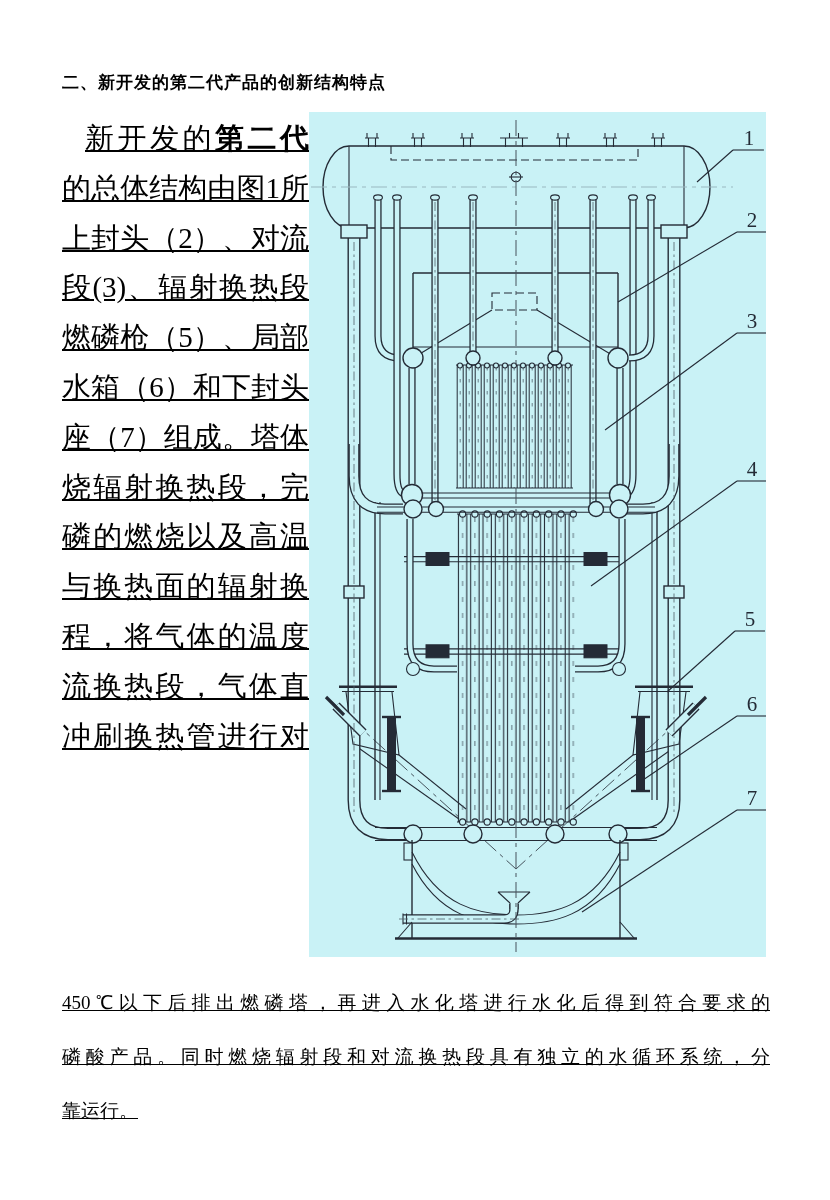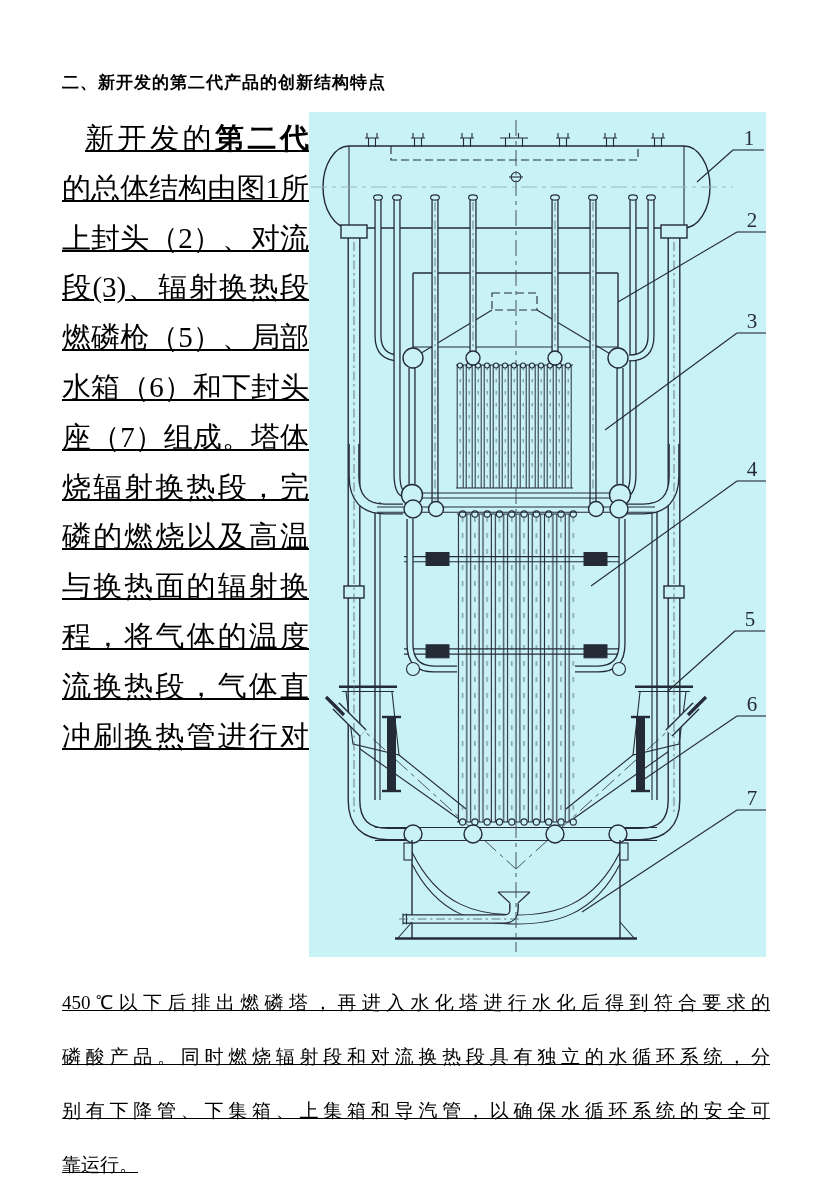--- a/index.html
+++ b/index.html
@@ -365,15 +365,14 @@
     <line class="s1" x1="273" y1="800" x2="428" y2="698"></line>
     <line class="s1" x1="428" y1="698" x2="457" y2="698" stroke-width="1.4"></line>
     <text class="cnum" x="443" y="693">7</text>
   </g>
 </svg>
 </figure>
 
 <div class="bottom-par">
   <div class="bline">450℃以下后排出燃磷塔，再进入水化塔进行水化后得到符合要求的</div>
   <div class="bline">磷酸产品。同时燃烧辐射段和对流换热段具有独立的水循环系统，分</div>
-  <div class="bline">别有下降管、下集箱、上集箱和导汽管，以确保水循环系统的安全可</div>
   <div class="bline no-just">靠运行。</div>
 </div>
 
 </body></html>

